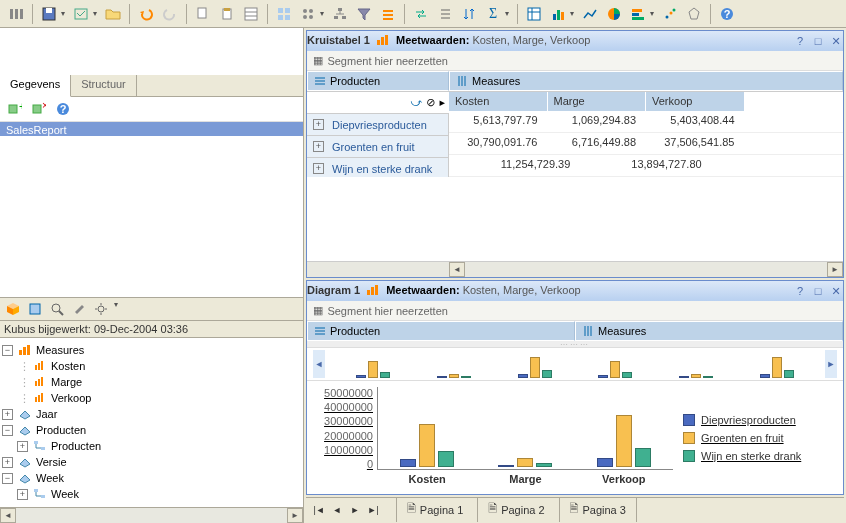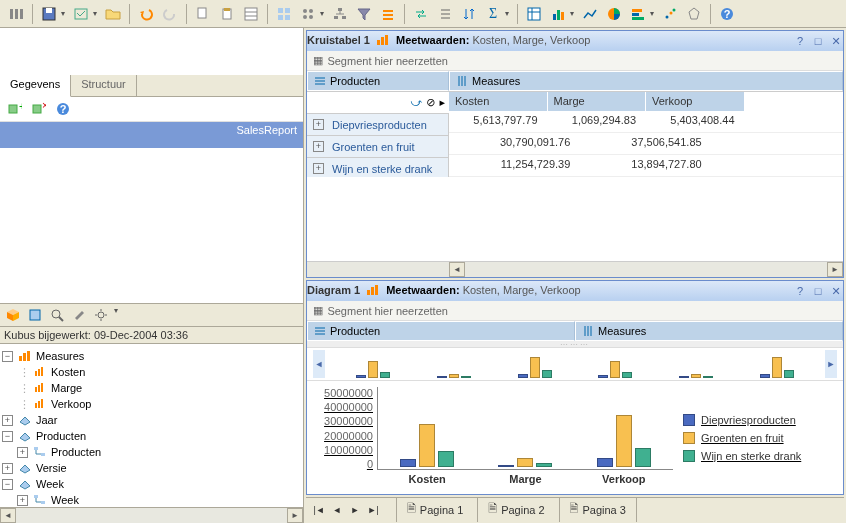--- a/index.html
+++ b/index.html
@@ -15,21 +15,21 @@
   
   
   .left-panel { width: 304px; display: flex; flex-direction: column; background: #fff; border-right: 1px solid #aca899; }
   .tabs-row { display: flex; background: #ece9d8; border-bottom: 1px solid #aca899; height: 22px; margin-top: 47px; }
   .tab { padding: 3px 10px; border-right: 1px solid #aca899; color: #666; cursor: pointer; }
   .tab.active { background: #fff; color: #000; border-bottom: 1px solid #fff; margin-bottom: -1px; }
   
   .mini-toolbar { padding: 3px 6px; background: #fff; border-bottom: 1px solid #e0e0e0; display: flex; gap: 6px; }
   .mini-btn { width: 18px; height: 18px; display: inline-flex; align-items: center; justify-content: center; cursor: pointer; }
   
-  .list-area { background: #7a9ad6; color: #fff; padding: 2px 6px; height: 26px; text-align: right; }
+  .list-area { background: #7a9ad6; color: #fff; padding: 2px 6px; height: 14px; }
   .list-area-white { flex: 1; background: #fff; }
   
   .tree-toolbar { display: flex; gap: 4px; padding: 2px 4px; background: #ece9d8; border-top: 1px solid #aca899; border-bottom: 1px solid #aca899; }
   .status-line { background: #ece9d8; padding: 2px 4px; color: #333; border-bottom: 1px solid #aca899; }
   
   .tree { flex: 1; background: #fff; padding: 4px 2px; overflow: auto; }
   .tree-node { display: flex; align-items: center; padding: 1px 0; }
   .tree-toggle { width: 11px; height: 11px; border: 1px solid #888; display: inline-flex; align-items: center; justify-content: center; font-size: 9px; line-height: 1; margin-right: 4px; cursor: pointer; color: #555; }
   .tree-spacer { width: 15px; display: inline-block; }
   .tree-dots { width: 15px; display: inline-block; color: #aaa; text-align: center; }
@@ -538,20 +538,21 @@
           </div>
           <div class="data-rows">
             <div class="data-row">
               <div class="data-cell">5,613,797.79</div>
               <div class="data-cell">1,069,294.83</div>
               <div class="data-cell">5,403,408.44</div>
               <div class="data-cell"></div>
             </div>
             <div class="data-row">
               <div class="data-cell">30,790,091.76</div>
+              <div class="data-cell">6,716,449.88</div>
               <div class="data-cell">37,506,541.85</div>
               <div class="data-cell"></div>
             </div>
             <div class="data-row">
               <div class="data-cell">11,254,729.39</div>
               <div class="data-cell">13,894,727.80</div>
               <div class="data-cell"></div>
             </div>
           </div>
         </div>

